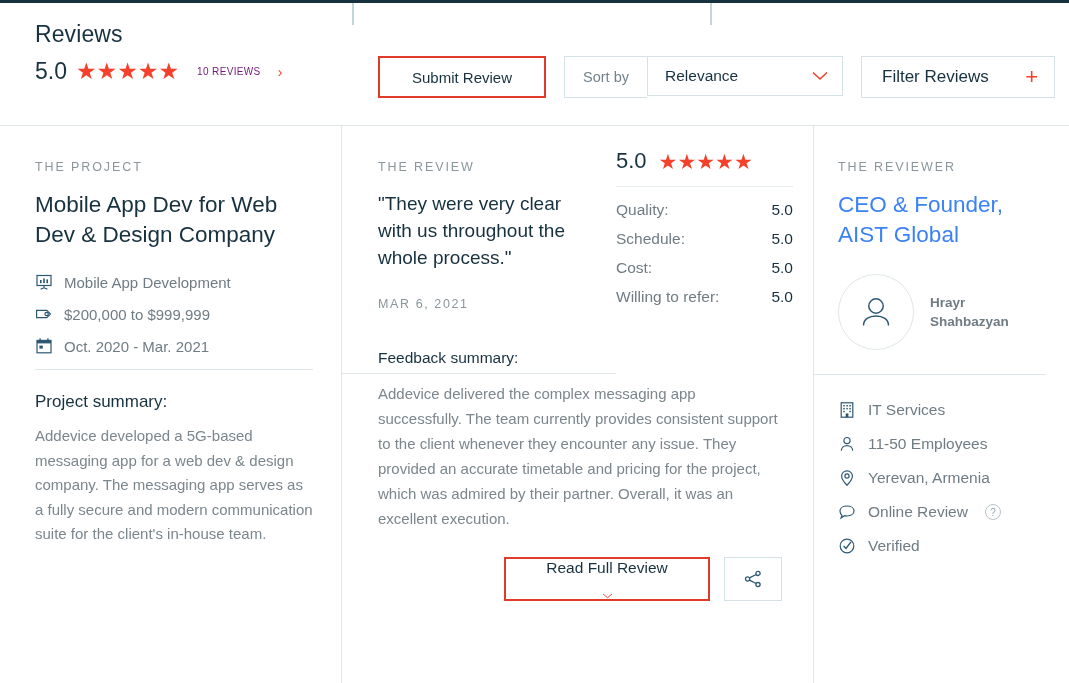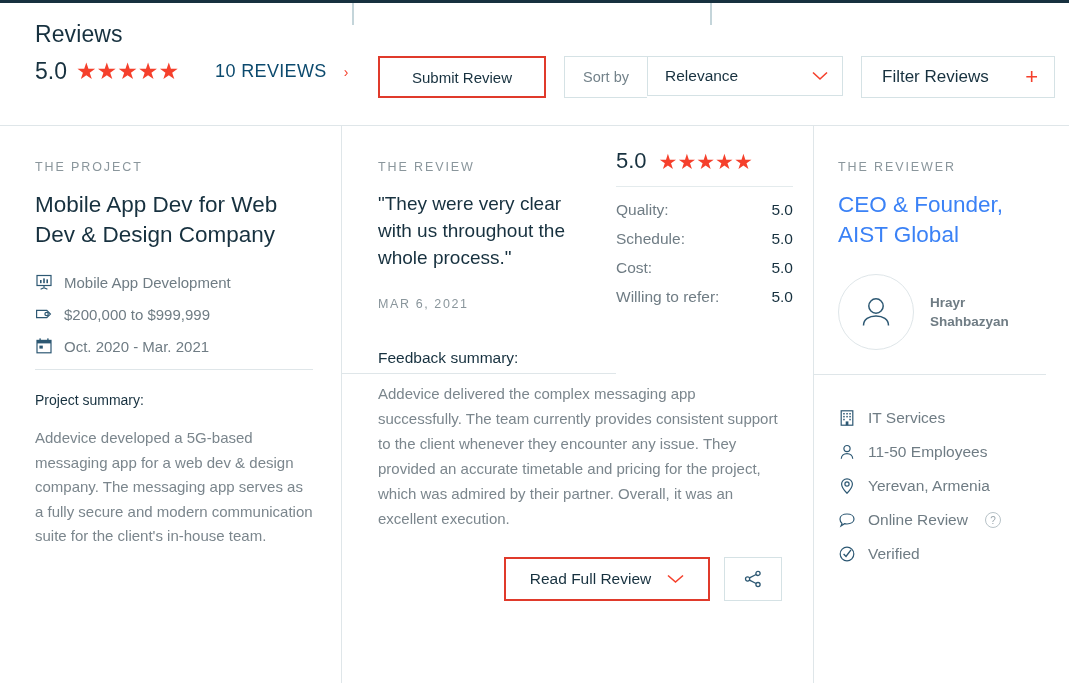--- a/index.html
+++ b/index.html
@@ -39,22 +39,22 @@
     font-weight: 400;
     letter-spacing: .1px;
     margin-bottom: 10px;
   }
   .rating-row { display: flex; align-items: center; gap: 9px; }
   .rating-num { font-size: 23px; color: #17313f; font-weight: 400; }
   .stars { display: inline-flex; gap: 1px; line-height: 1; }
   .star { color: #f5402c; font-size: 23px; letter-spacing: -1px; }
   .stars.small .star { font-size: 21px; }
   .reviews-count {
-    font-size: 18px; color: #0c4a6e; letter-spacing: .35px;
-    margin-left: 28px; text-decoration: none;
+    font-size: 10px; color: #701a75; letter-spacing: .35px;
+    margin-left: 10px; text-decoration: none;
   }
   .chev-right { color: #f5402c; font-size: 14px; margin-left: 8px; }
 
   
   .controls {
     position: absolute; left: 378px; top: 53px;
     display: flex; align-items: stretch; gap: 18px;
   }
   .btn-submit {
     width: 168px; height: 42px;
@@ -131,22 +131,22 @@
     gap: 11px; margin-bottom: 14px;
     color: #6f7c84; font-size: 15px;
   }
   .meta-item svg { flex: 0 0 auto; }
 
   .hr {
     height: 1px; background: #dfe6e9;
     margin: 14px 0 0 0;
   }
   .summary-head {
-    font-size: 14px; color: #17313f;
-    margin: 22px 0 18px 0;
+    font-size: 17px; color: #17313f;
+    margin: 22px 0 12px 0;
   }
   .summary-text {
     font-size: 15px; line-height: 24.5px; color: #7b868d;
   }
 
   
   .review-top { display: flex; }
   .review-quote-wrap {
     width: 274px;
     padding: 34px 22px 0 36px;
@@ -194,21 +194,21 @@
   .feedback-text { font-size: 15px; line-height: 25px; color: #7b868d; }
 
   .review-actions {
     display: flex; align-items: center; gap: 14px;
     margin-top: 26px; padding-left: 126px;
   }
   .btn-read {
     width: 206px; height: 44px;
     border: 2px solid #e03a2b; background: #fff;
     display: flex; align-items: center; justify-content: center;
-    gap: 16px; cursor: pointer;
+    gap: 16px; cursor: pointer; flex-direction: column;
   }
   .btn-read span { font-size: 15.5px; color: #17313f; }
   .btn-share {
     width: 58px; height: 44px;
     border: 1px solid #d5e2e5; background: #fff;
     display: flex; align-items: center; justify-content: center;
     cursor: pointer;
   }
 
   
@@ -226,21 +226,21 @@
     display: flex; align-items: center; justify-content: center;
     flex: 0 0 auto;
   }
   .person-name {
     font-size: 13.5px; line-height: 19px; color: #6f7c84; font-weight: bold;
   }
   .reviewer-hr {
     height: 1px; background: #dfe6e9;
     margin: 24px 0 0 -24px; width: 232px;
   }
-  .facts { margin-top: 34px; }
+  .facts { margin-top: 26px; }
   .fact {
     display: flex; align-items: center; gap: 12px;
     margin-bottom: 16px;
     font-size: 15.5px; color: #6f7c84;
   }
   .fact svg { flex: 0 0 auto; }
   .qmark {
     display: inline-flex; align-items: center; justify-content: center;
     width: 16px; height: 16px; border-radius: 50%;
     border: 1px solid #b8c3c8; color: #9aa6ac;

